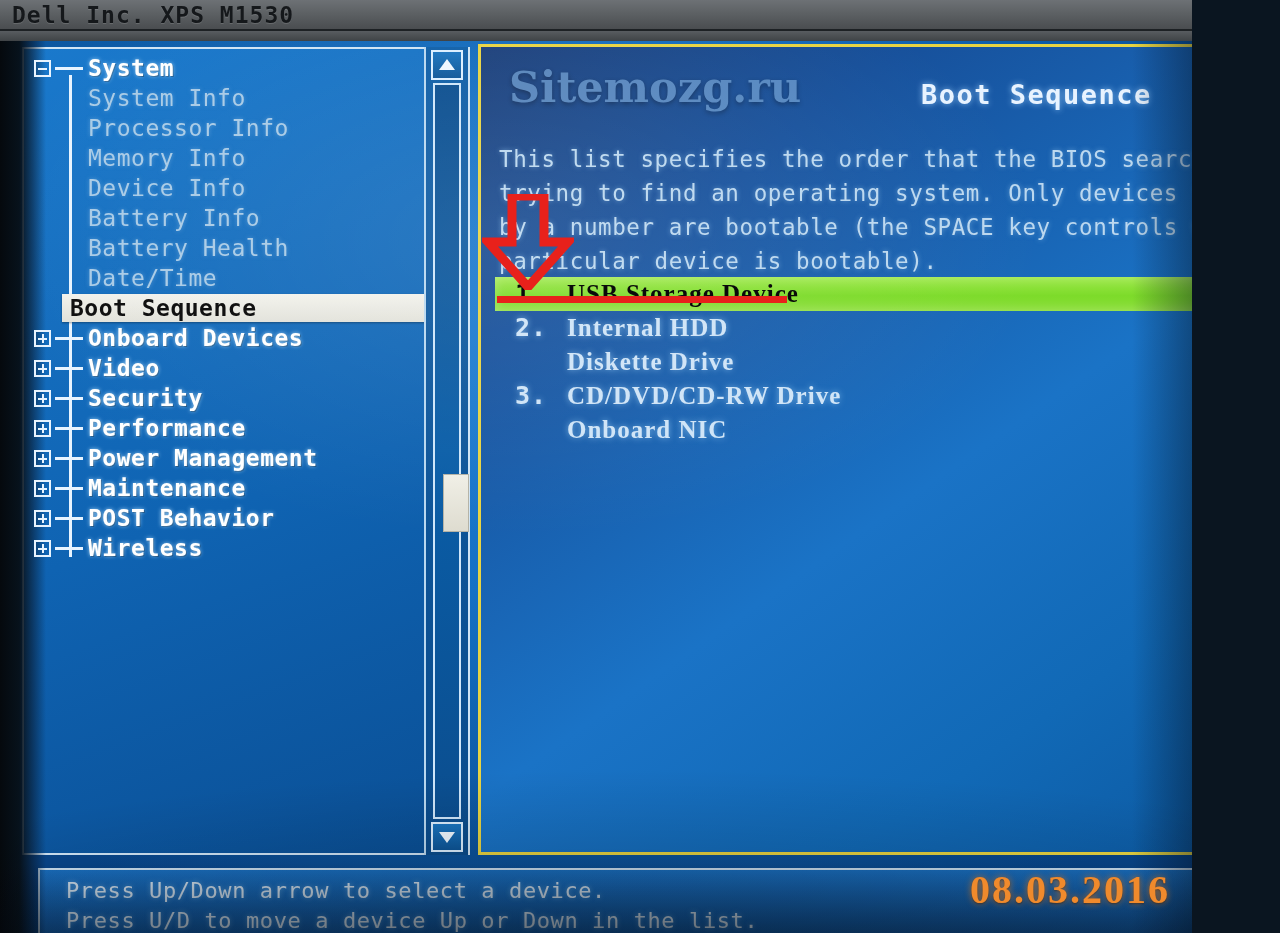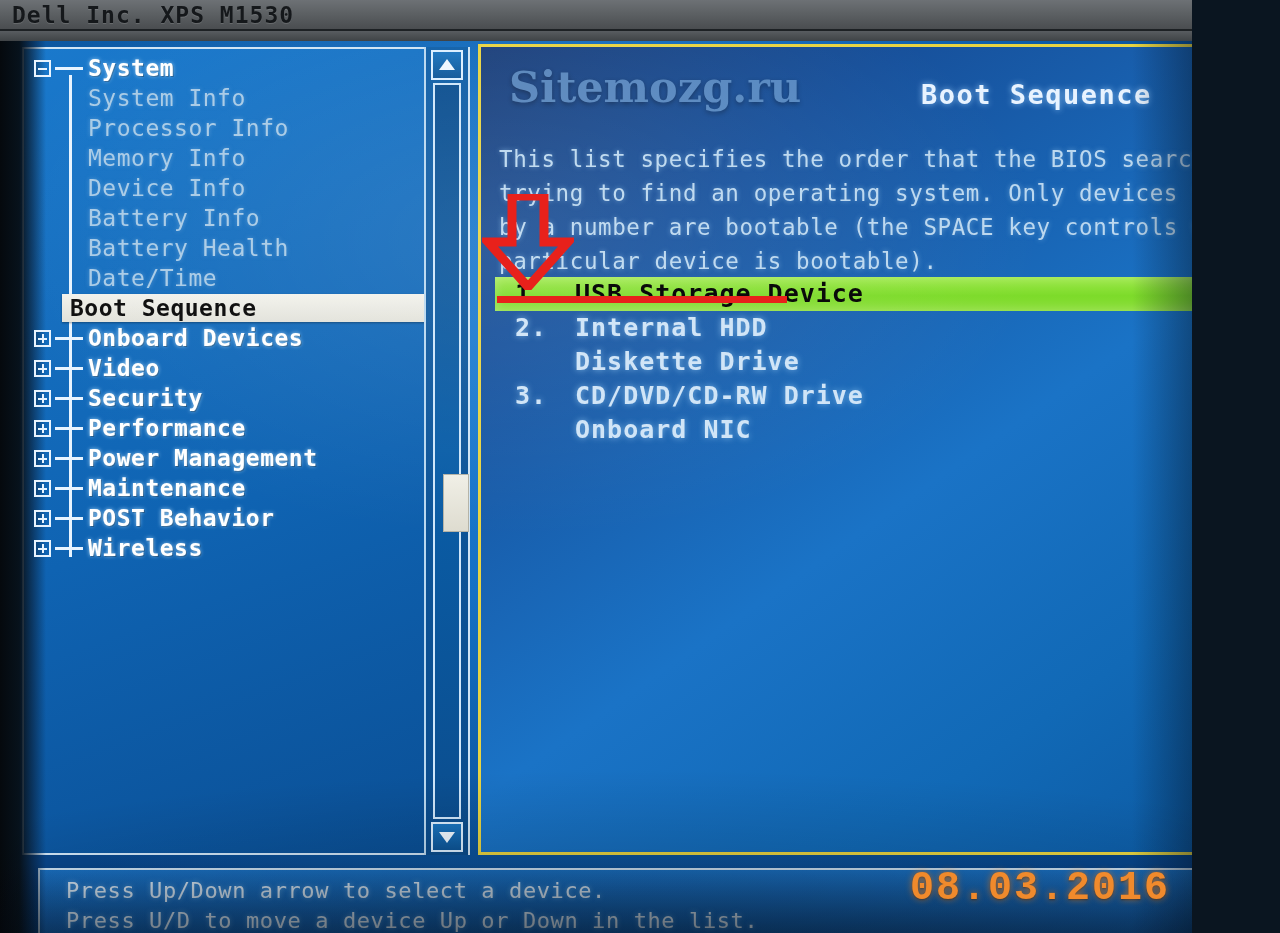--- a/index.html
+++ b/index.html
@@ -181,21 +181,21 @@
   
   #bootlist { position:absolute; left:0; top:230px; width:802px; }
   .brow {
     position:relative; height:34px; line-height:34px;
     font-size:25px; letter-spacing:1px; white-space:nowrap;
     font-family:"DejaVu Sans Mono","Liberation Mono",monospace;
   }
   .brow .num {
     position:absolute; left:34px; width:44px; text-align:left;
   }
-  .brow .nm { position:absolute; left:94px; }
+  .brow .nm { position:absolute; left:86px;font-family:Liberation Serif, serif; }
   .brow.normal .num, .brow.normal .nm {
     color:#cfe4f7; font-weight:bold;
     text-shadow:0 0 6px rgba(150,205,245,.75);
   }
   .brow.active .hlbar {
     position:absolute; left:14px; top:0; width:788px; height:34px;
     background:linear-gradient(180deg,#9ee94a 0%, #7ddb2a 55%, #8ade36 100%);
     box-shadow:inset 0 0 12px rgba(255,255,255,.25);
   }
   .brow.active .num, .brow.active .nm {
@@ -223,21 +223,21 @@
   #helptext {
     position:absolute; left:26px; top:6px;
     font-size:22px; line-height:30px; color:#dcecfa; letter-spacing:.6px;
     white-space:pre; text-shadow:0 0 5px rgba(150,205,245,.6);
     font-family:"DejaVu Sans Mono","Liberation Mono",monospace;
   }
   #datestamp {
     position:absolute; right:22px; top:866px; z-index:60;
     font-size:40px; font-weight:bold; letter-spacing:2px;
     color:#f08a2c;
-    font-family:Liberation Mono, monospace;
+    font-family:Liberation Serif, serif;
     text-shadow:0 0 7px rgba(230,120,20,.75), 0 1px 2px rgba(0,0,0,.5);
     padding-left:16px;
   }
 
   
   #blurlayer {
     position:absolute; left:0; top:0; width:1280px; height:933px;
     pointer-events:none;
     background:
       radial-gradient(ellipse 1400px 300px at 50% 105%, rgba(0,0,0,.30) 0%, rgba(0,0,0,0) 70%);

